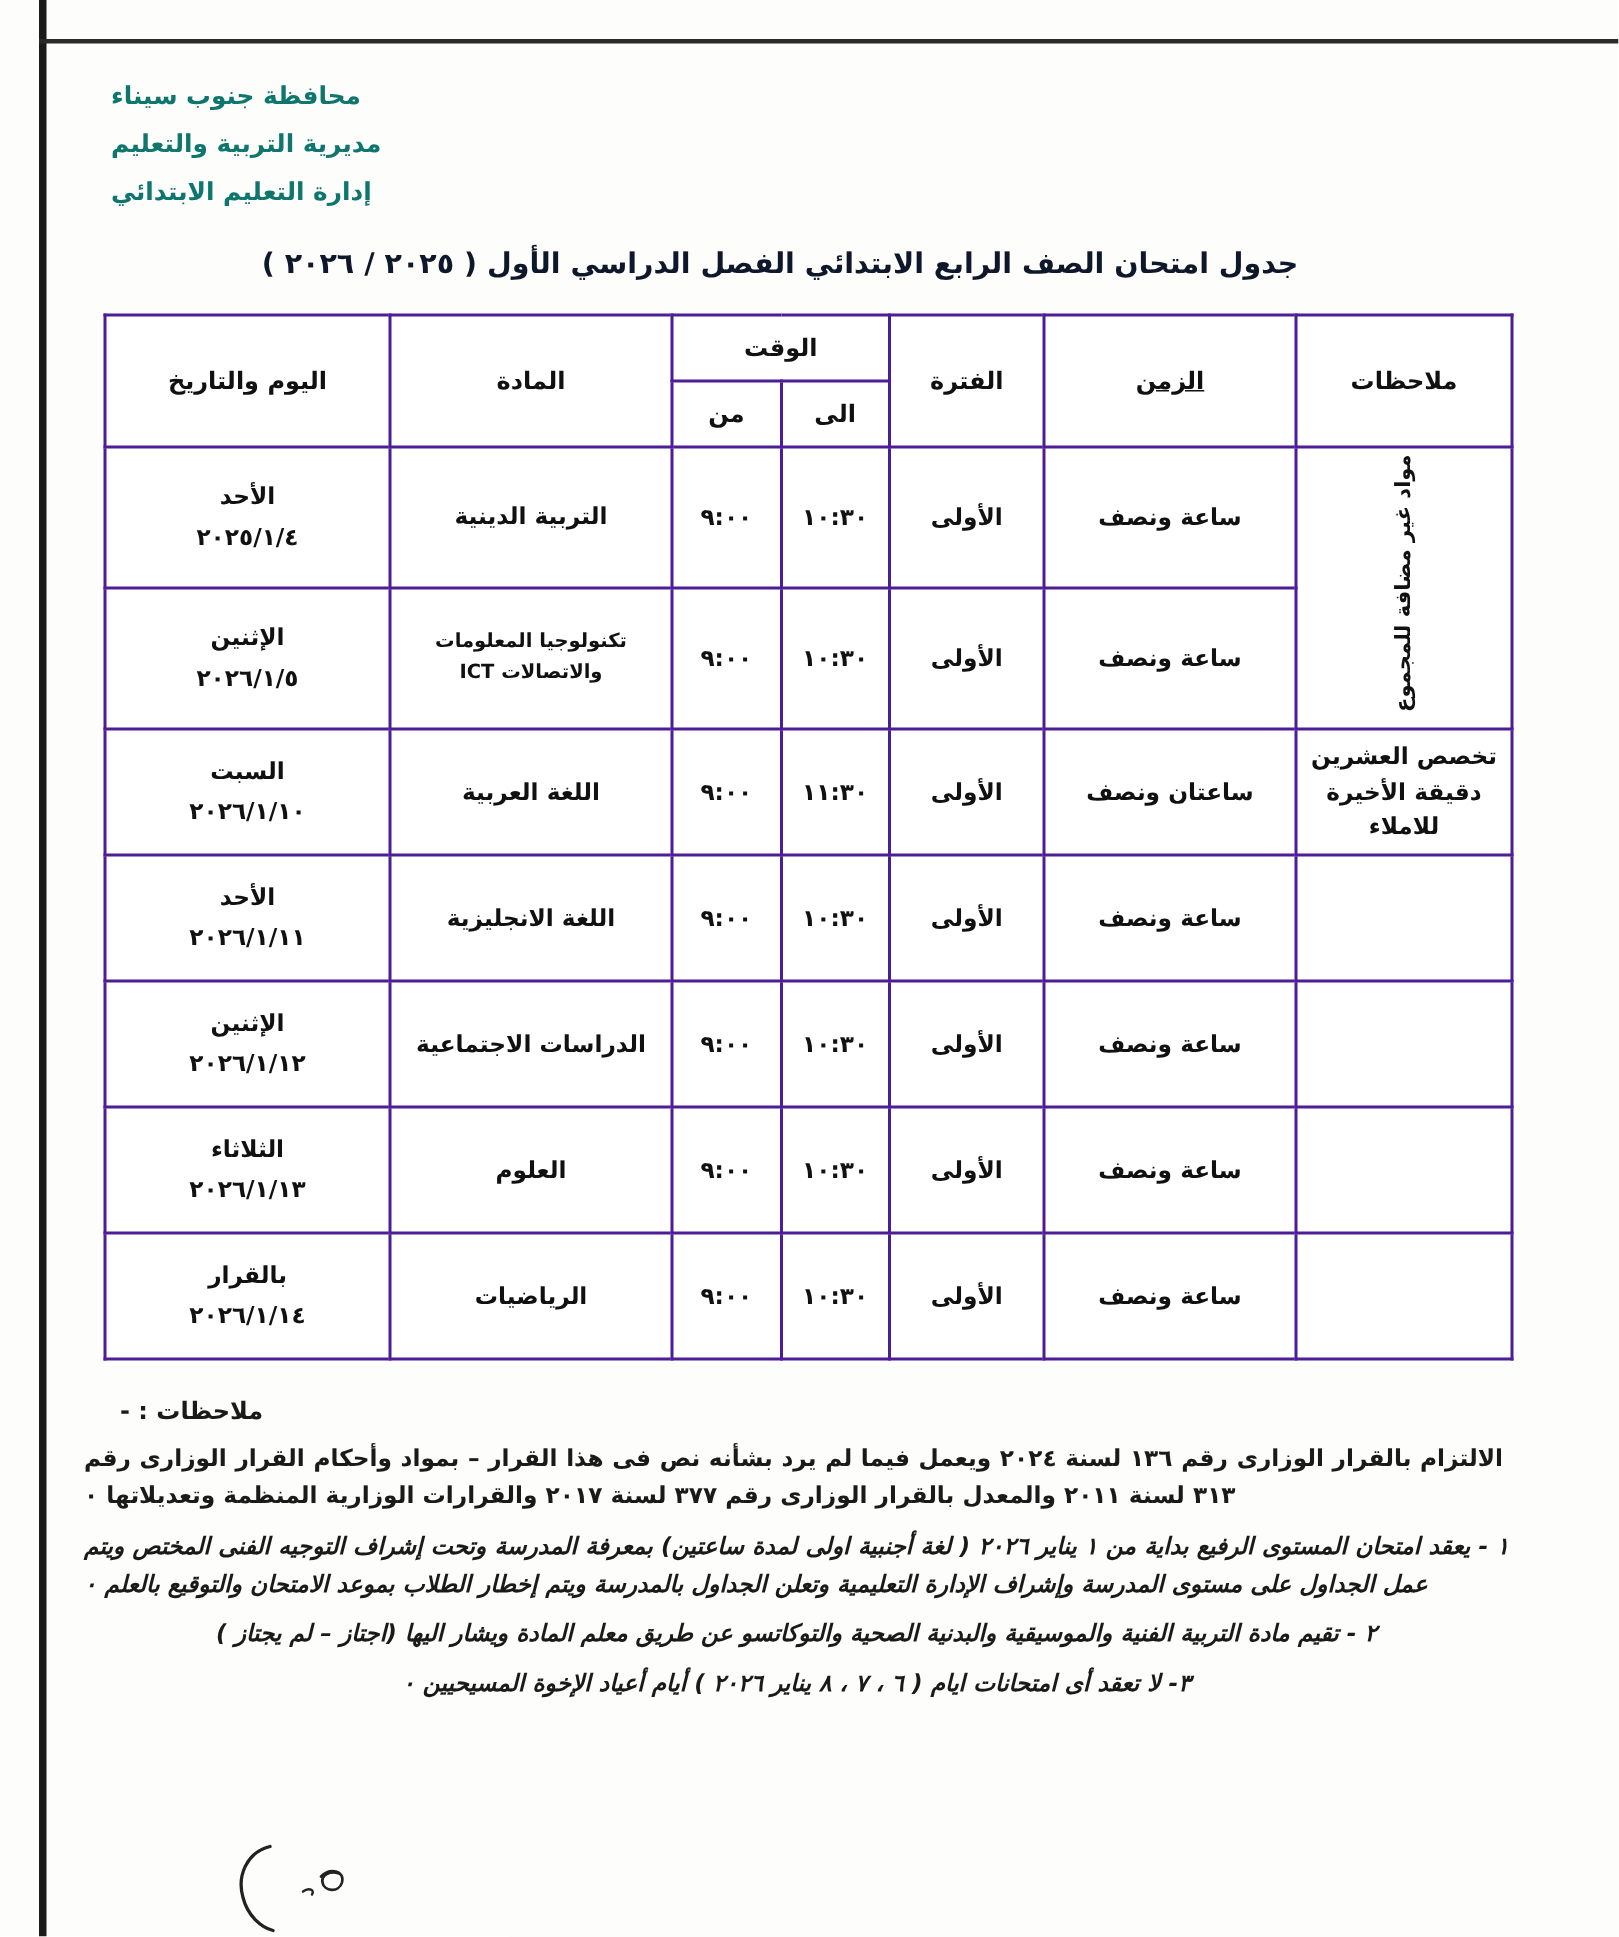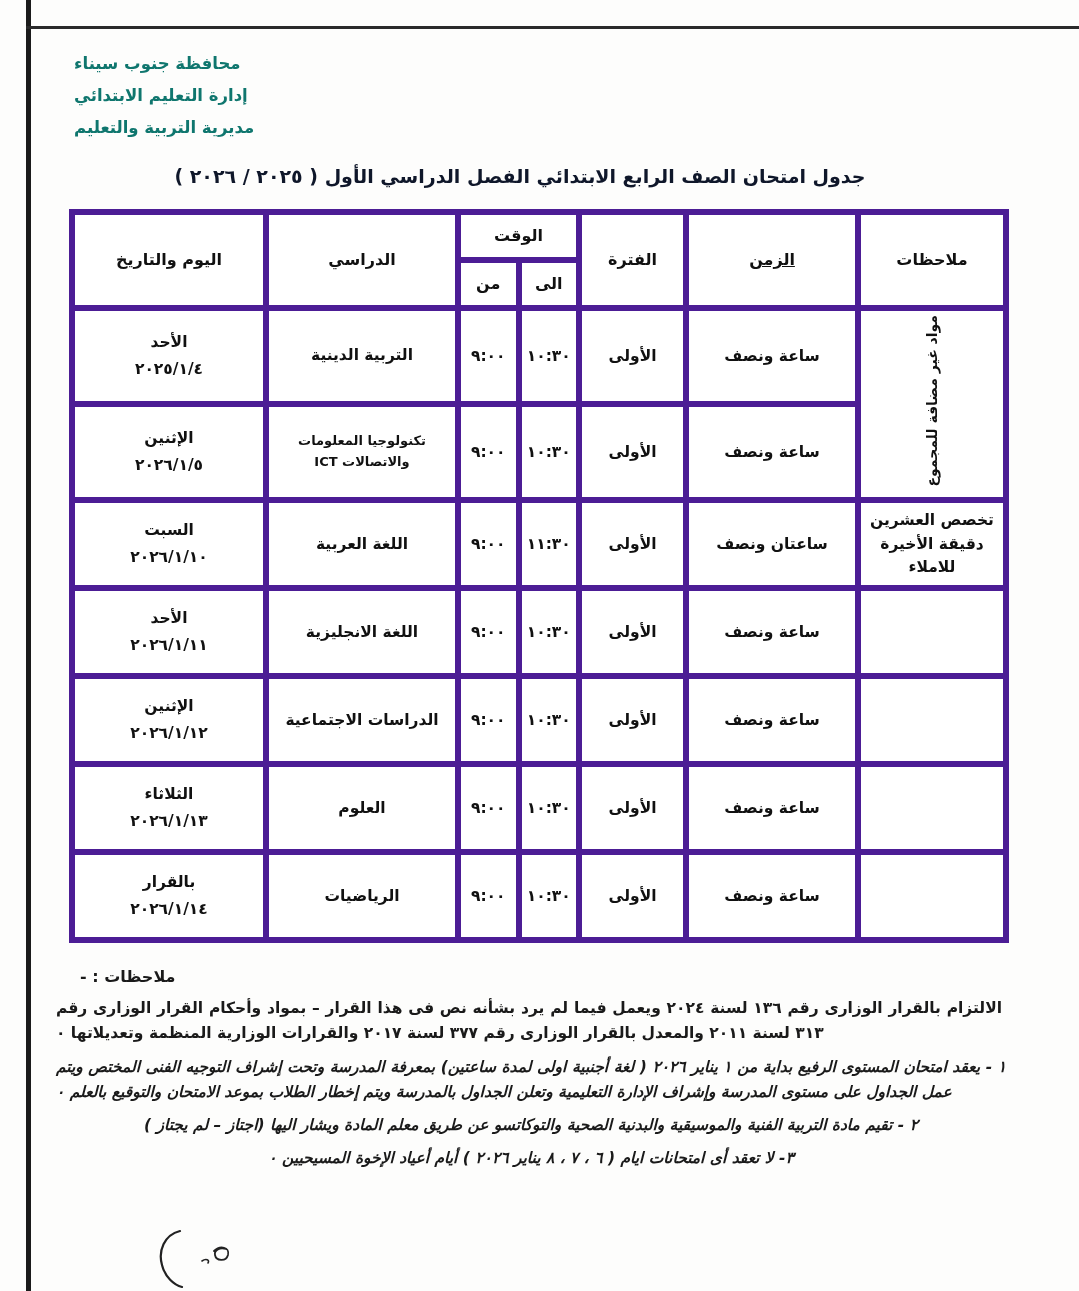--- a/index.html
+++ b/index.html
@@ -83,21 +83,21 @@
   table.sched {
     width: 940px;
     margin: 0 auto;
     border-collapse: collapse;
     table-layout: fixed;
     direction: rtl;
     background: #fff;
   }
   table.sched th,
   table.sched td {
-    border: 6px solid #4c1d95;
+    border: 2px solid #4c1d95;
     text-align: center;
     vertical-align: middle;
     font-weight: bold;
     color: #111;
     padding: 4px 3px;
   }
   table.sched thead th {
     font-size: 16px;
     height: 34px;
   }
@@ -193,35 +193,35 @@
 <body>
 
 <div class="page">
   <div class="scan-border-left"></div>
   <div class="scan-border-top"></div>
 
   <div class="content">
 
     <div class="letterhead">
       <div>محافظة جنوب سيناء</div>
+      <div>مديرية التربية والتعليم</div>
       <div>إدارة التعليم الابتدائي</div>
-      <div>مديرية التربية والتعليم</div>
     </div>
 
     <div class="doc-title">جدول امتحان الصف الرابع الابتدائي  الفصل الدراسي الأول  ( ٢٠٢٥ / ٢٠٢٦  )</div>
 
     <div class="table-wrap">
       <table class="sched">
         <thead>
           <tr>
             <th class="th-notes" rowspan="2">ملاحظات</th>
             <th class="th-duration" rowspan="2">الزمن</th>
             <th class="th-period" rowspan="2">الفترة</th>
             <th colspan="2">الوقت</th>
-            <th class="th-subject" rowspan="2">الدراسي</th>
+            <th class="th-subject" rowspan="2">المادة</th>
             <th class="th-day" rowspan="2">اليوم والتاريخ</th>
           </tr>
           <tr>
             <th class="th-to sub-th">الى</th>
             <th class="th-from sub-th">من</th>
           </tr>
         </thead>
         <tbody>
 
           <tr>

